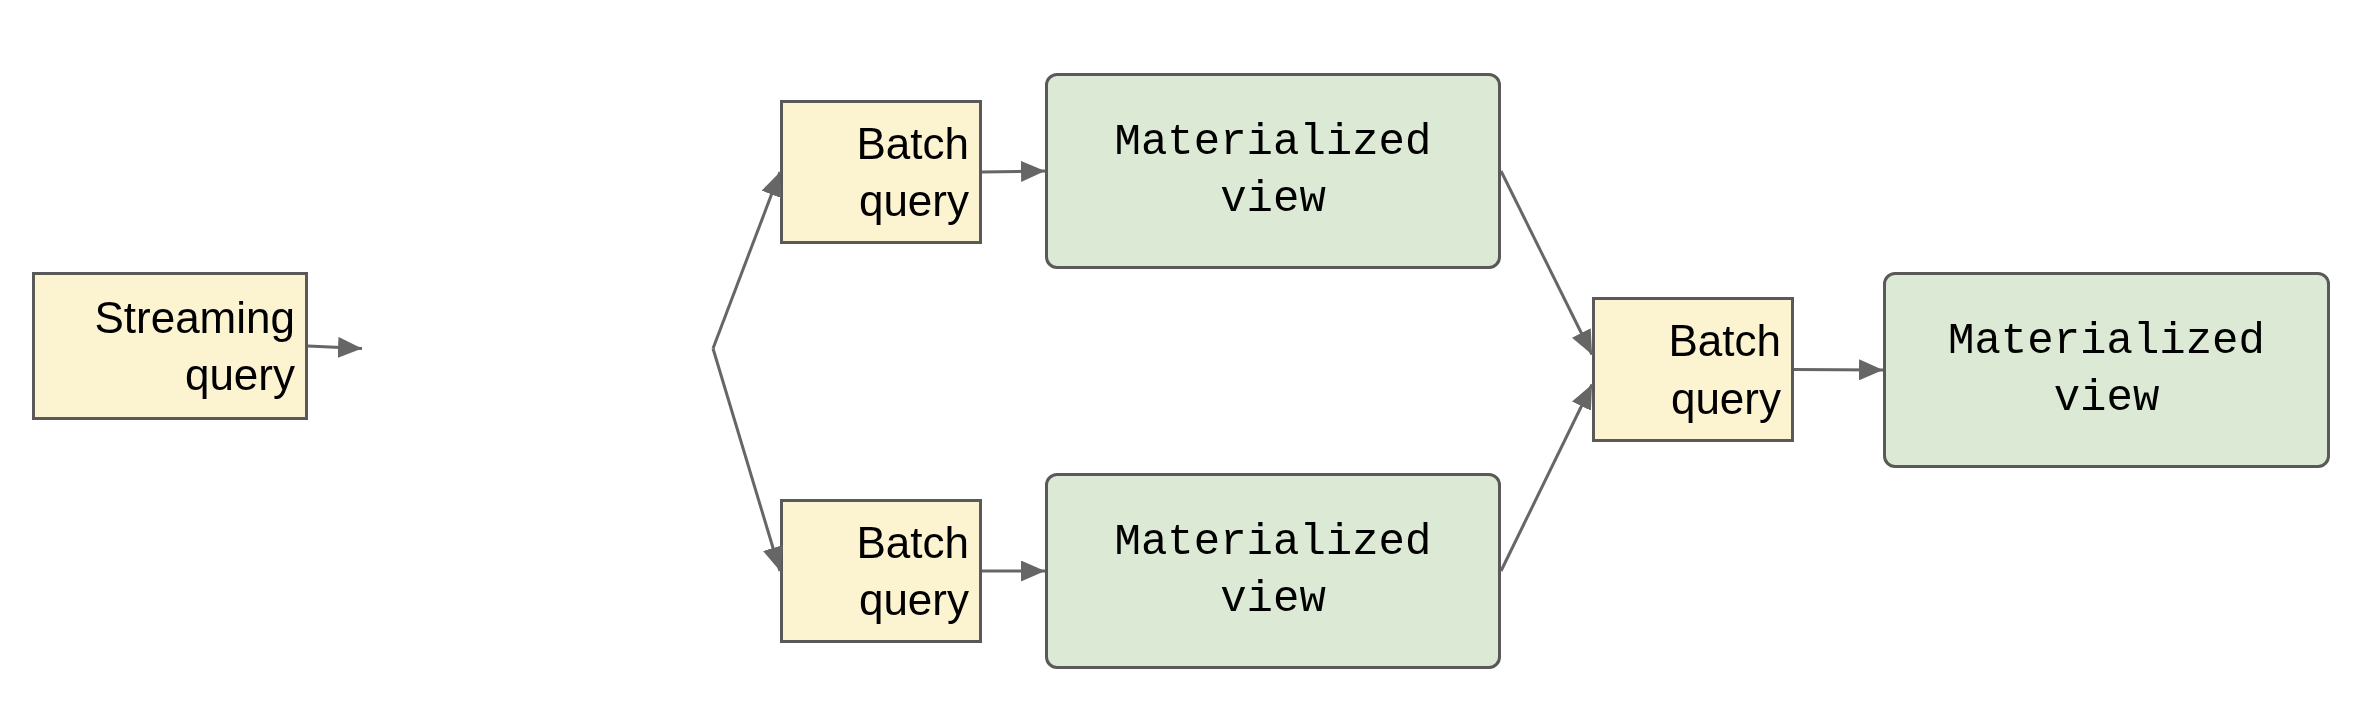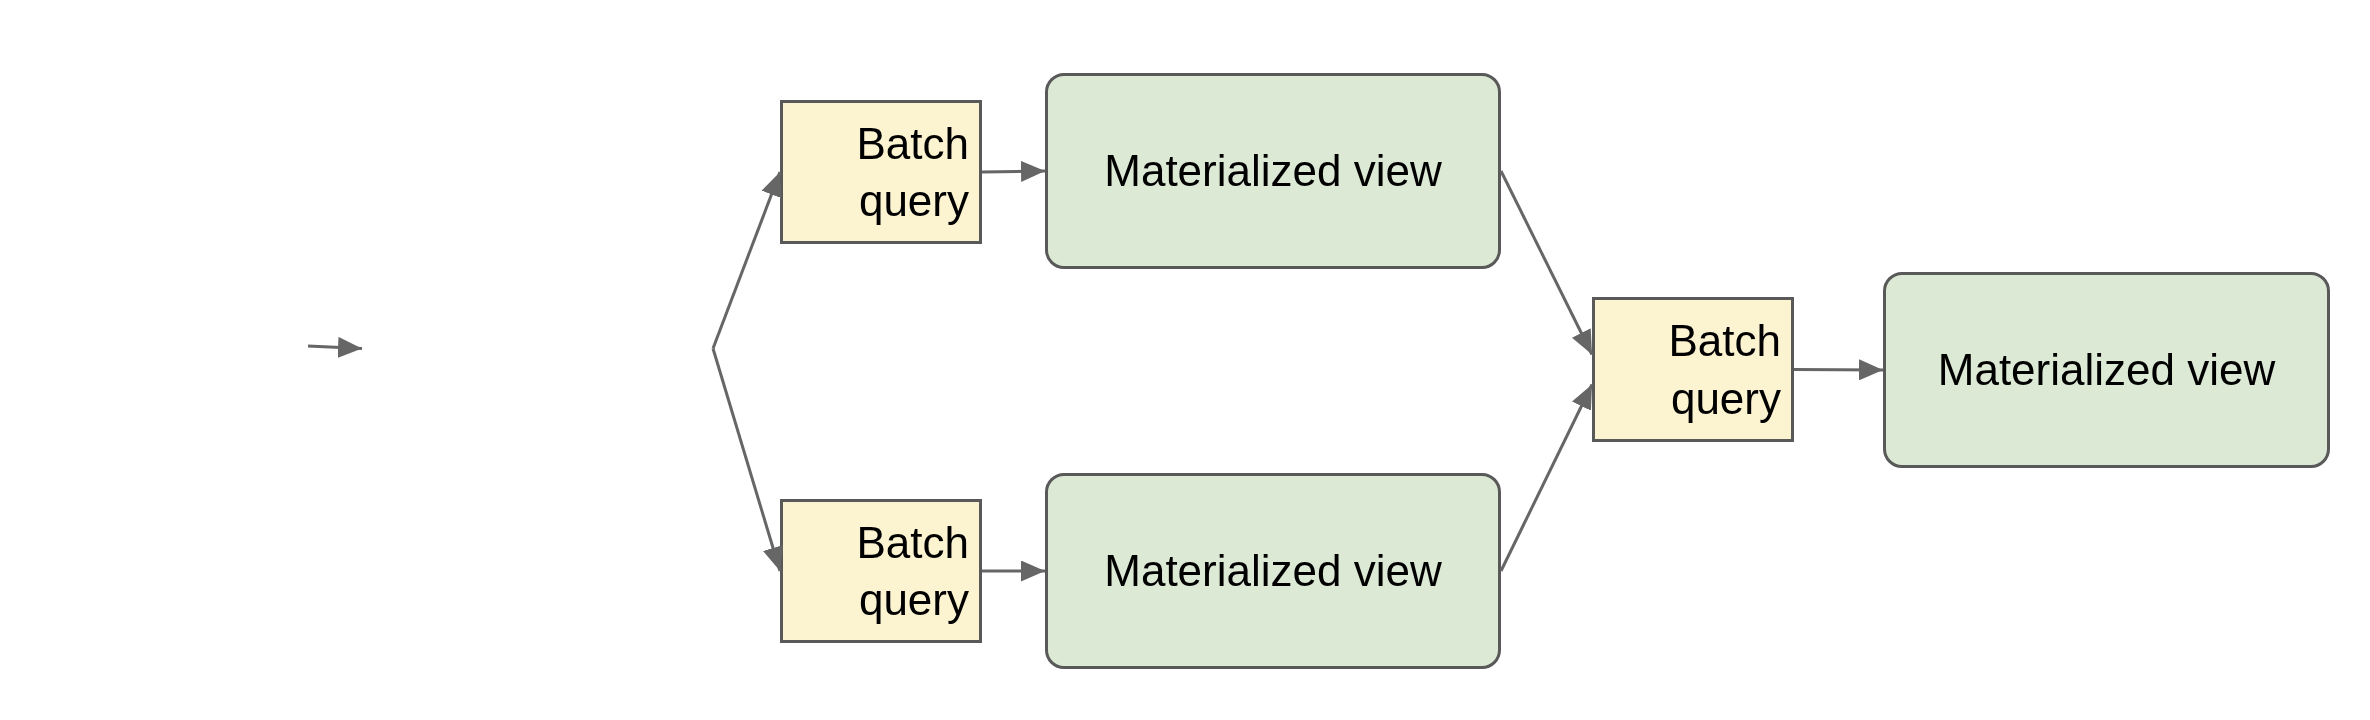--- a/index.html
+++ b/index.html
@@ -28,21 +28,22 @@
     padding: 0 10px;
   }
   .node.query {
     background: var(--query-fill, #fcf3d1);
     border: 3px solid var(--node-border, #595959);
     text-align: right;
   }
   .node.store {
     background: var(--store-fill, #dce9d5);
     border: 3px solid var(--node-border, #595959);
-    border-radius: 19px;
+    border-radius: 12px;
+    font-family: Liberation Mono, monospace;
   }
   .edge-layer {
     position: absolute;
     left: 0; top: 0;
     width: 2370px;
     height: 720px;
     pointer-events: none;
   }
   .edge-layer line {
     stroke: var(--edge-color, #666666);
@@ -50,20 +51,21 @@
   }
   #arrowhead path {
     fill: var(--edge-color, #666666);
   }
 </style>
 </head>
 <body>
 
 <div class="canvas">
 
+  <div class="node query" style="left:32px; top:272px; width:276px; height:148px;">Streaming query</div>
 
 
   <div class="node query" style="left:780px; top:100px; width:202px; height:144px;">Batch query</div>
 
   <div class="node store" style="left:1045px; top:73px; width:456px; height:196px;">Materialized view</div>
 
   <div class="node query" style="left:780px; top:499px; width:202px; height:144px;">Batch query</div>
 
   <div class="node store" style="left:1045px; top:473px; width:456px; height:196px;">Materialized view</div>
 

